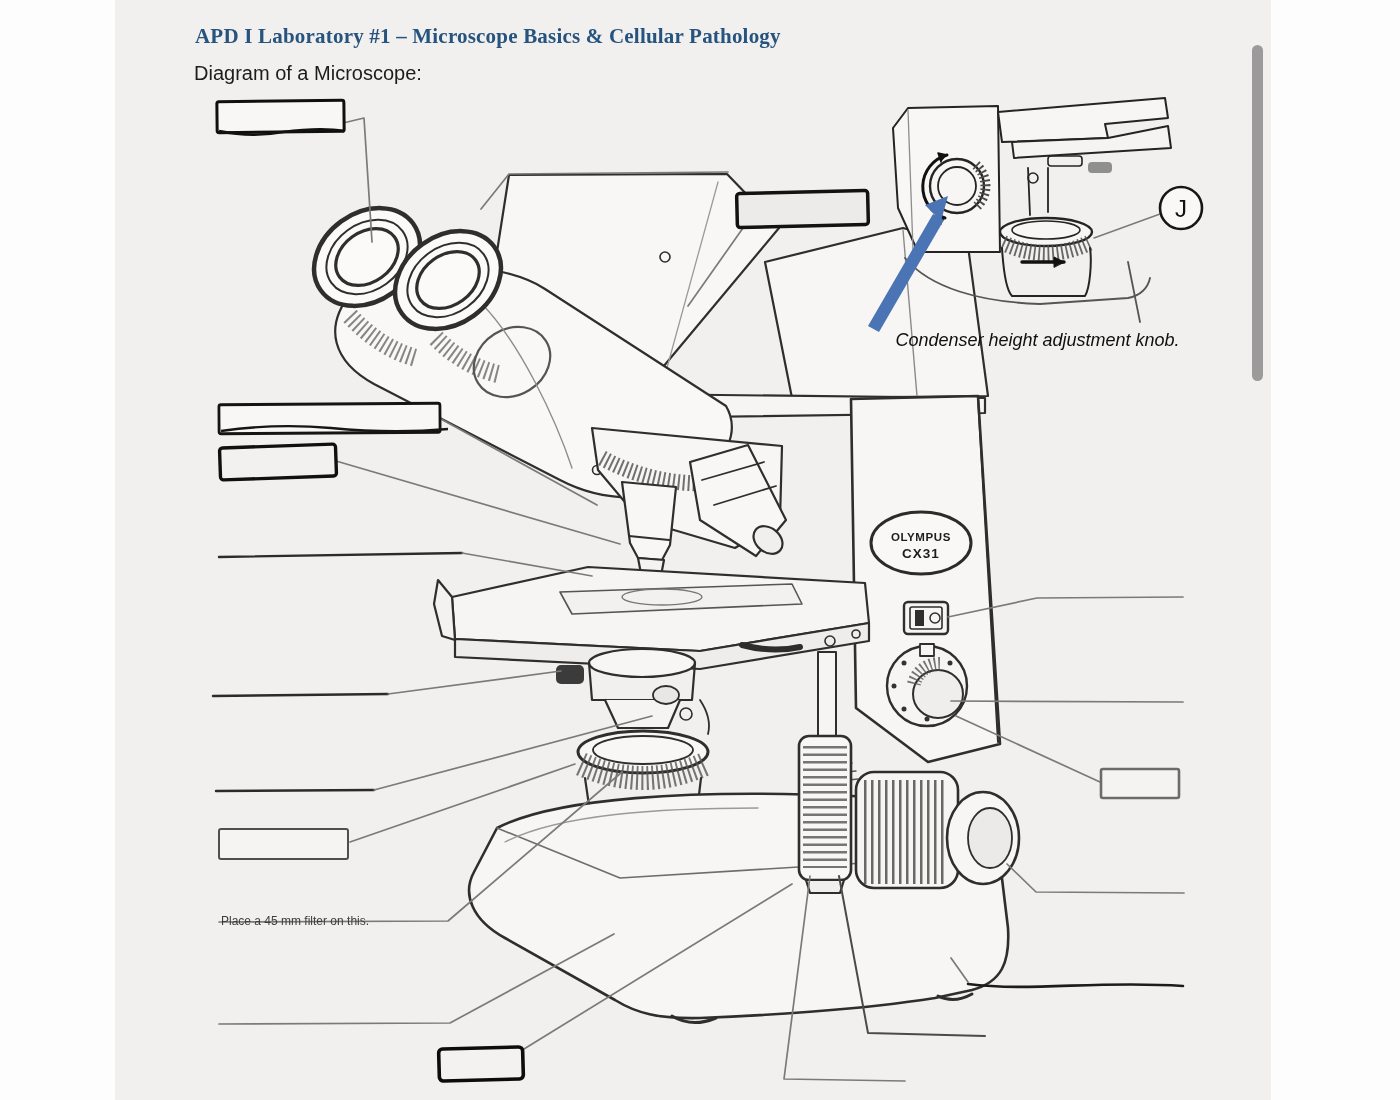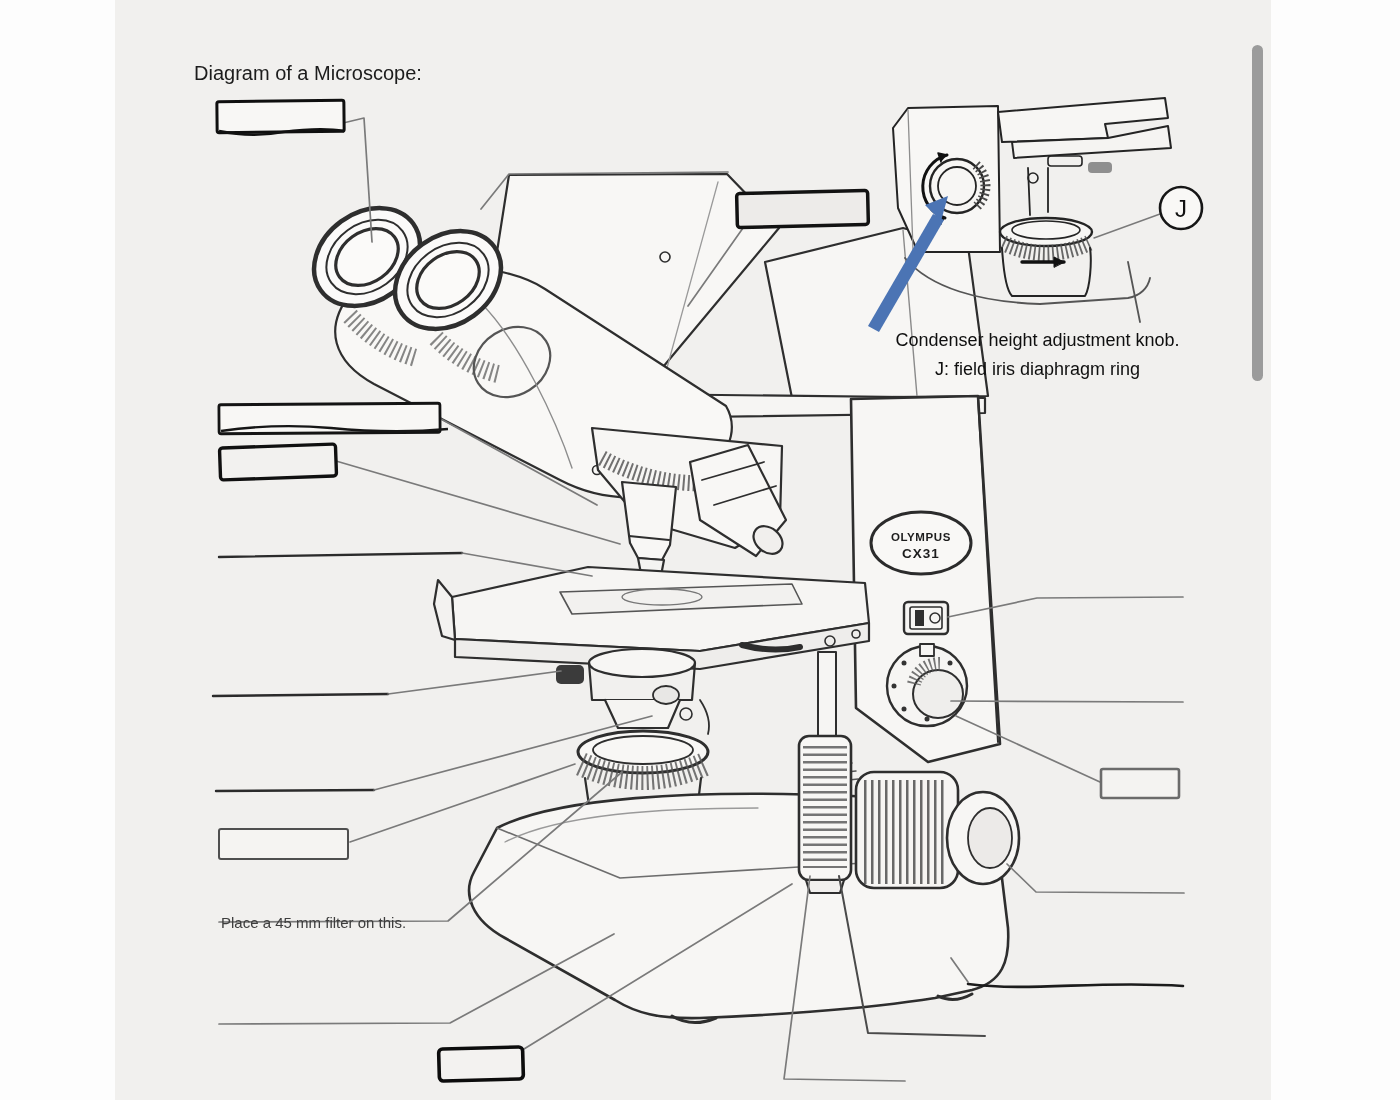--- a/index.html
+++ b/index.html
@@ -8,33 +8,34 @@
     --scrollbar-color:#9B9B9B;
   }
   html,body{margin:0;padding:0;background:#ffffff;}
   .viewport{position:relative;width:1400px;height:1100px;background:#fdfdfd;overflow:hidden;
             font-family:"Liberation Sans",sans-serif;}
   .doc-page{position:absolute;left:115px;top:0;width:1156px;height:1100px;background:#f1f0ee;}
   .page-title{position:absolute;left:195px;top:10px;font-family:"Liberation Serif",serif;
               font-weight:bold;font-size:21px;letter-spacing:.2px;color:var(--title-color);}
   .section-label{position:absolute;left:194px;top:62px;font-size:20px;color:#1c1c1c;}
   .inset-caption{position:absolute;left:845px;top:326px;width:385px;text-align:center;
-                 font-size:18px;line-height:29px;color:#0f0f0f;}
-  .filter-note{position:absolute;left:221px;top:914px;font-size:15px;color:#3d3d3d;}
+                 font-size:18px;line-height:29px;color:#0f0f0f;font-style:italic;}
+  .filter-note{position:absolute;left:221px;top:914px;font-size:12px;color:#3d3d3d;}
   .diagram-svg{position:absolute;left:0;top:0;}
   .scroll-thumb{position:absolute;left:1252px;top:45px;width:11px;height:336px;
                 border-radius:6px;background:var(--scrollbar-color);}
   svg text{font-family:"Liberation Sans",sans-serif;}
 </style>
 </head>
 <body>
 
 <div class="viewport">
   <div class="doc-page"></div>
 
+  <h1 class="page-title">APD I Laboratory #1 – Microscope Basics &amp; Cellular Pathology</h1>
   <div class="section-label">Diagram of a Microscope:</div>
 
   <svg class="diagram-svg" width="1400" height="1100" viewBox="0 0 1400 1100">
 
     <g stroke="#2e2e2e" fill="none" stroke-width="2.2" stroke-linejoin="round" stroke-linecap="round">
 
       <g>
         <path d="M765,262 L903,228 L968,246 L988,396 L792,398 Z" fill="#f7f6f4"></path>
         <path d="M903,230 L917,396" stroke="#8a8a8a" stroke-width="1.4"></path>
       </g>
@@ -250,19 +251,18 @@
       </g>
       <g stroke="none" fill="#4B74B4">
         <path d="M868,326 L933,214 L944,220 L879,332 Z"></path>
         <path d="M948,196 L925,205 L941,221 Z"></path>
       </g>
     </g>
   </svg>
 
   <div class="inset-caption">
     <div>Condenser height adjustment knob.</div>
-    <div>J: field iris diaphragm ring</div>
   </div>
 
   <div class="filter-note">Place a 45 mm filter on this.</div>
 
   <div class="scroll-thumb"></div>
 </div>
 
 </body></html>

